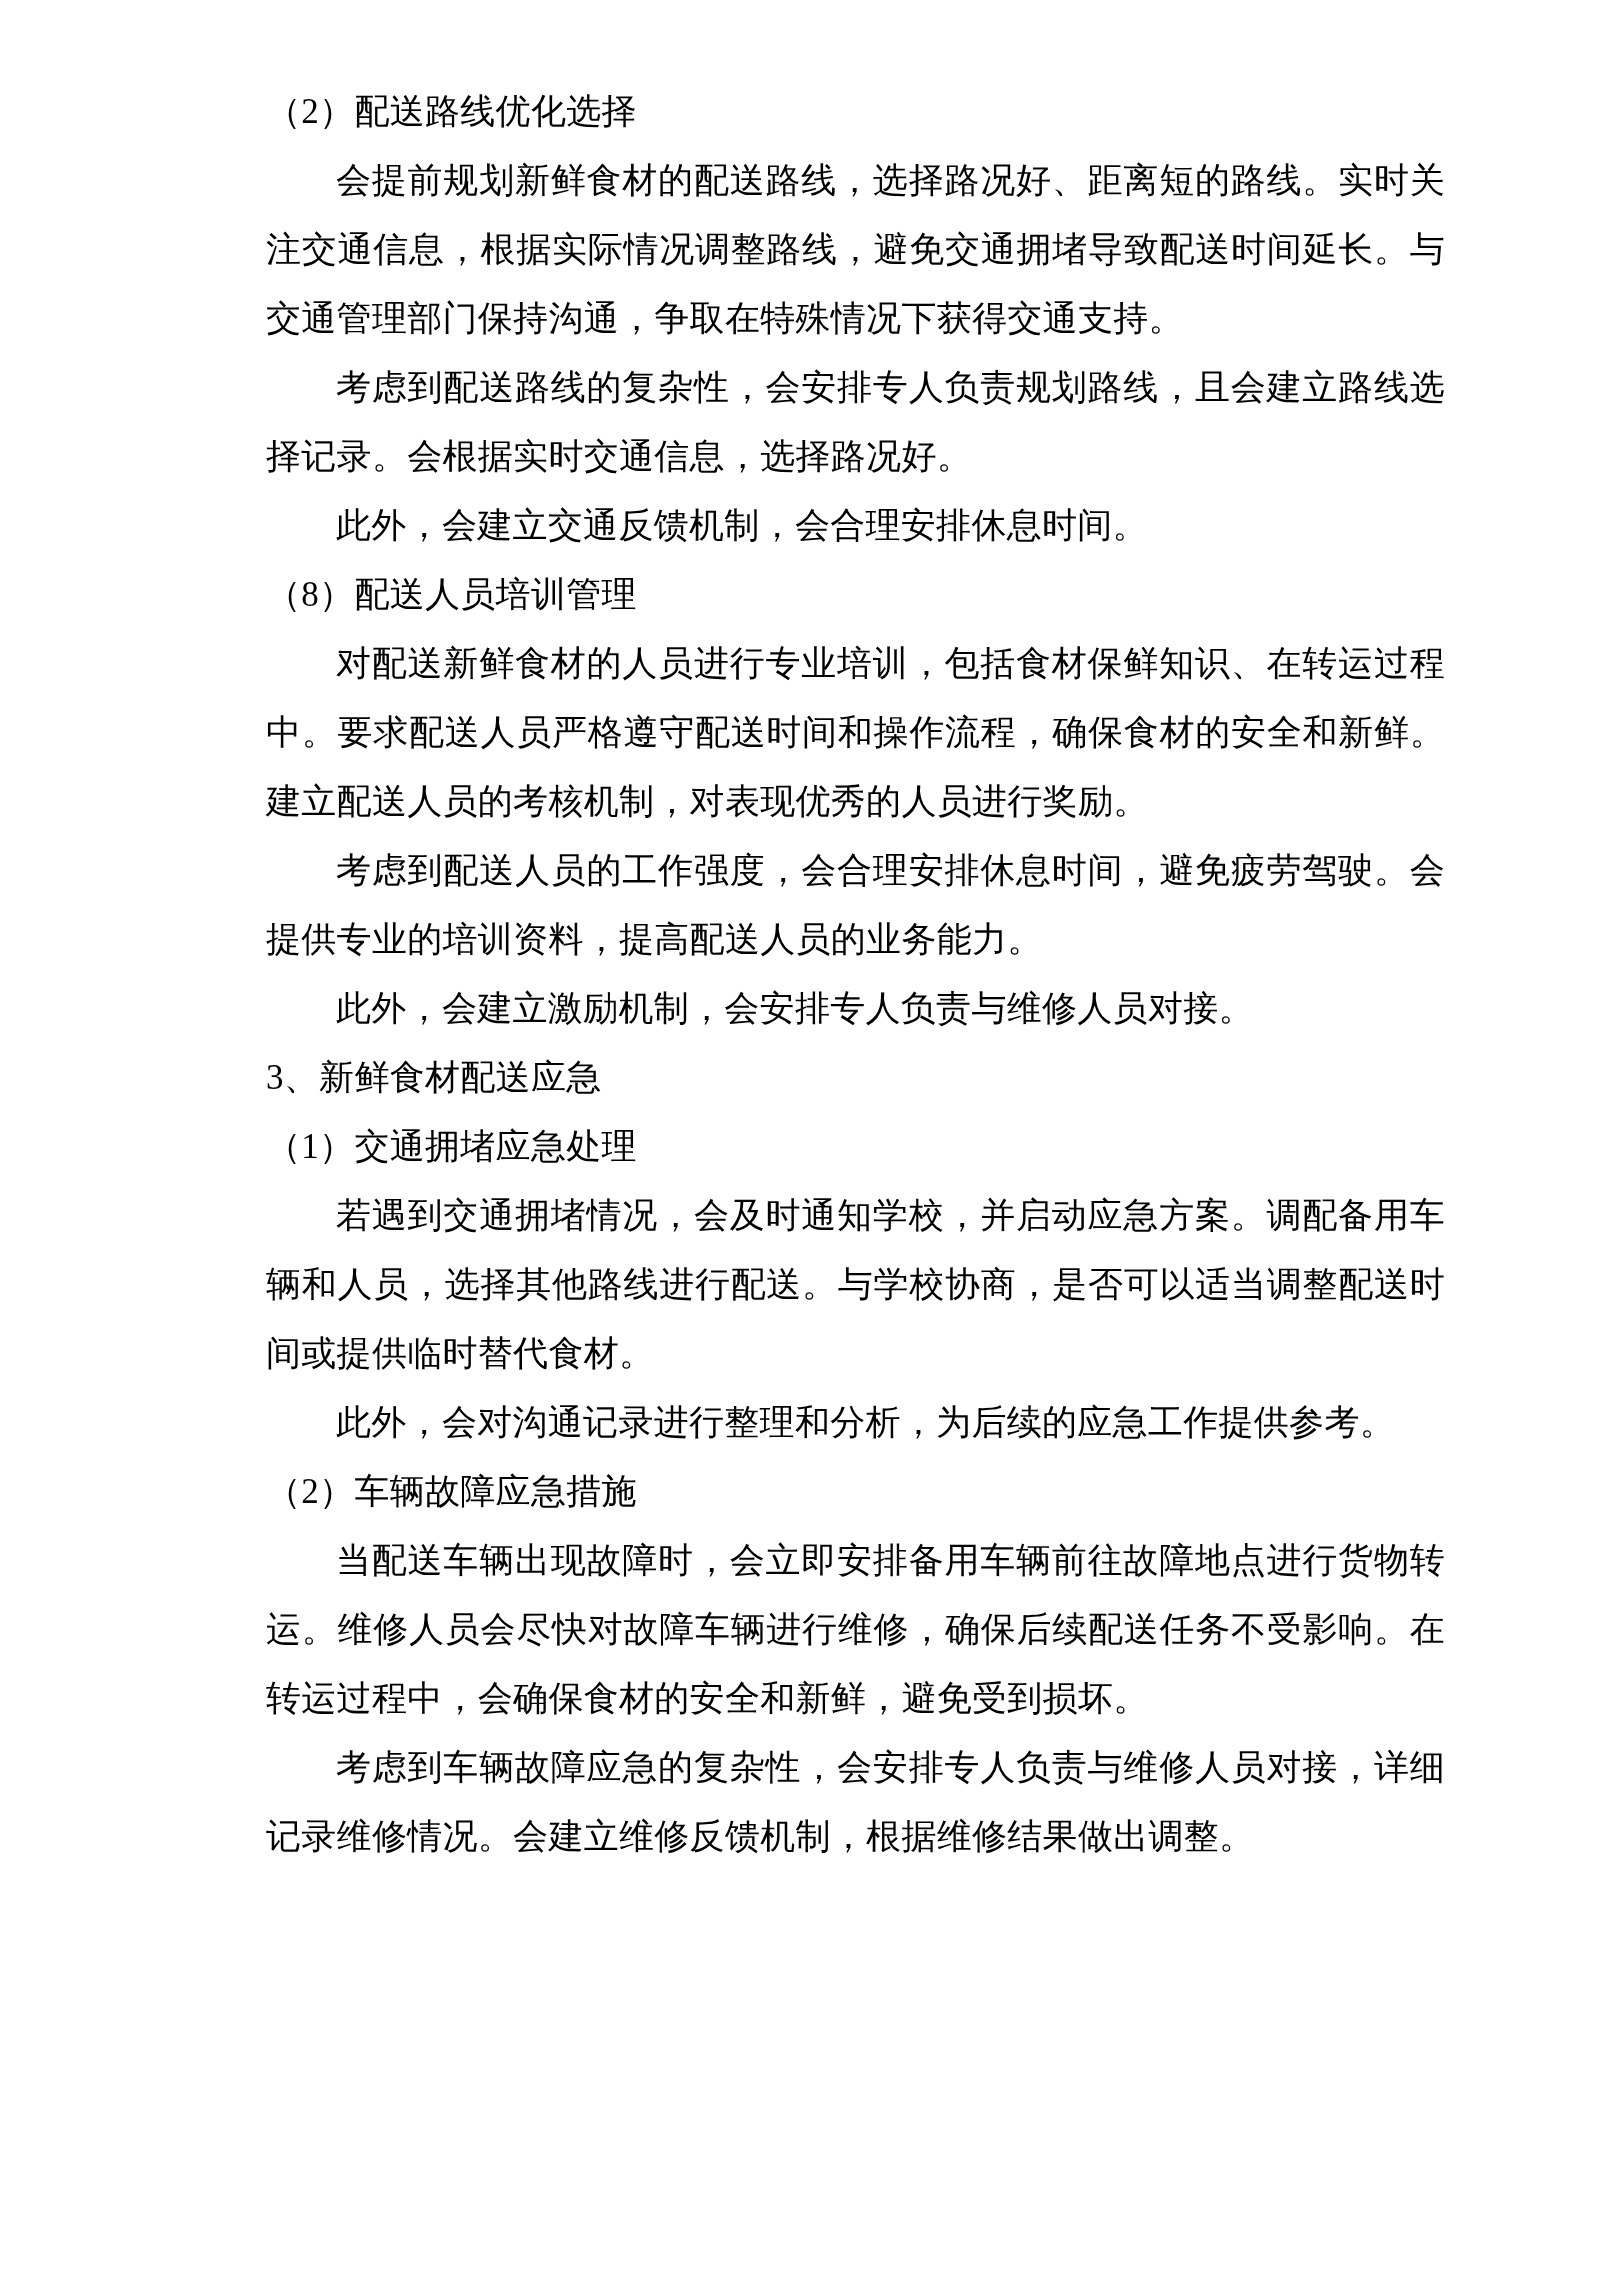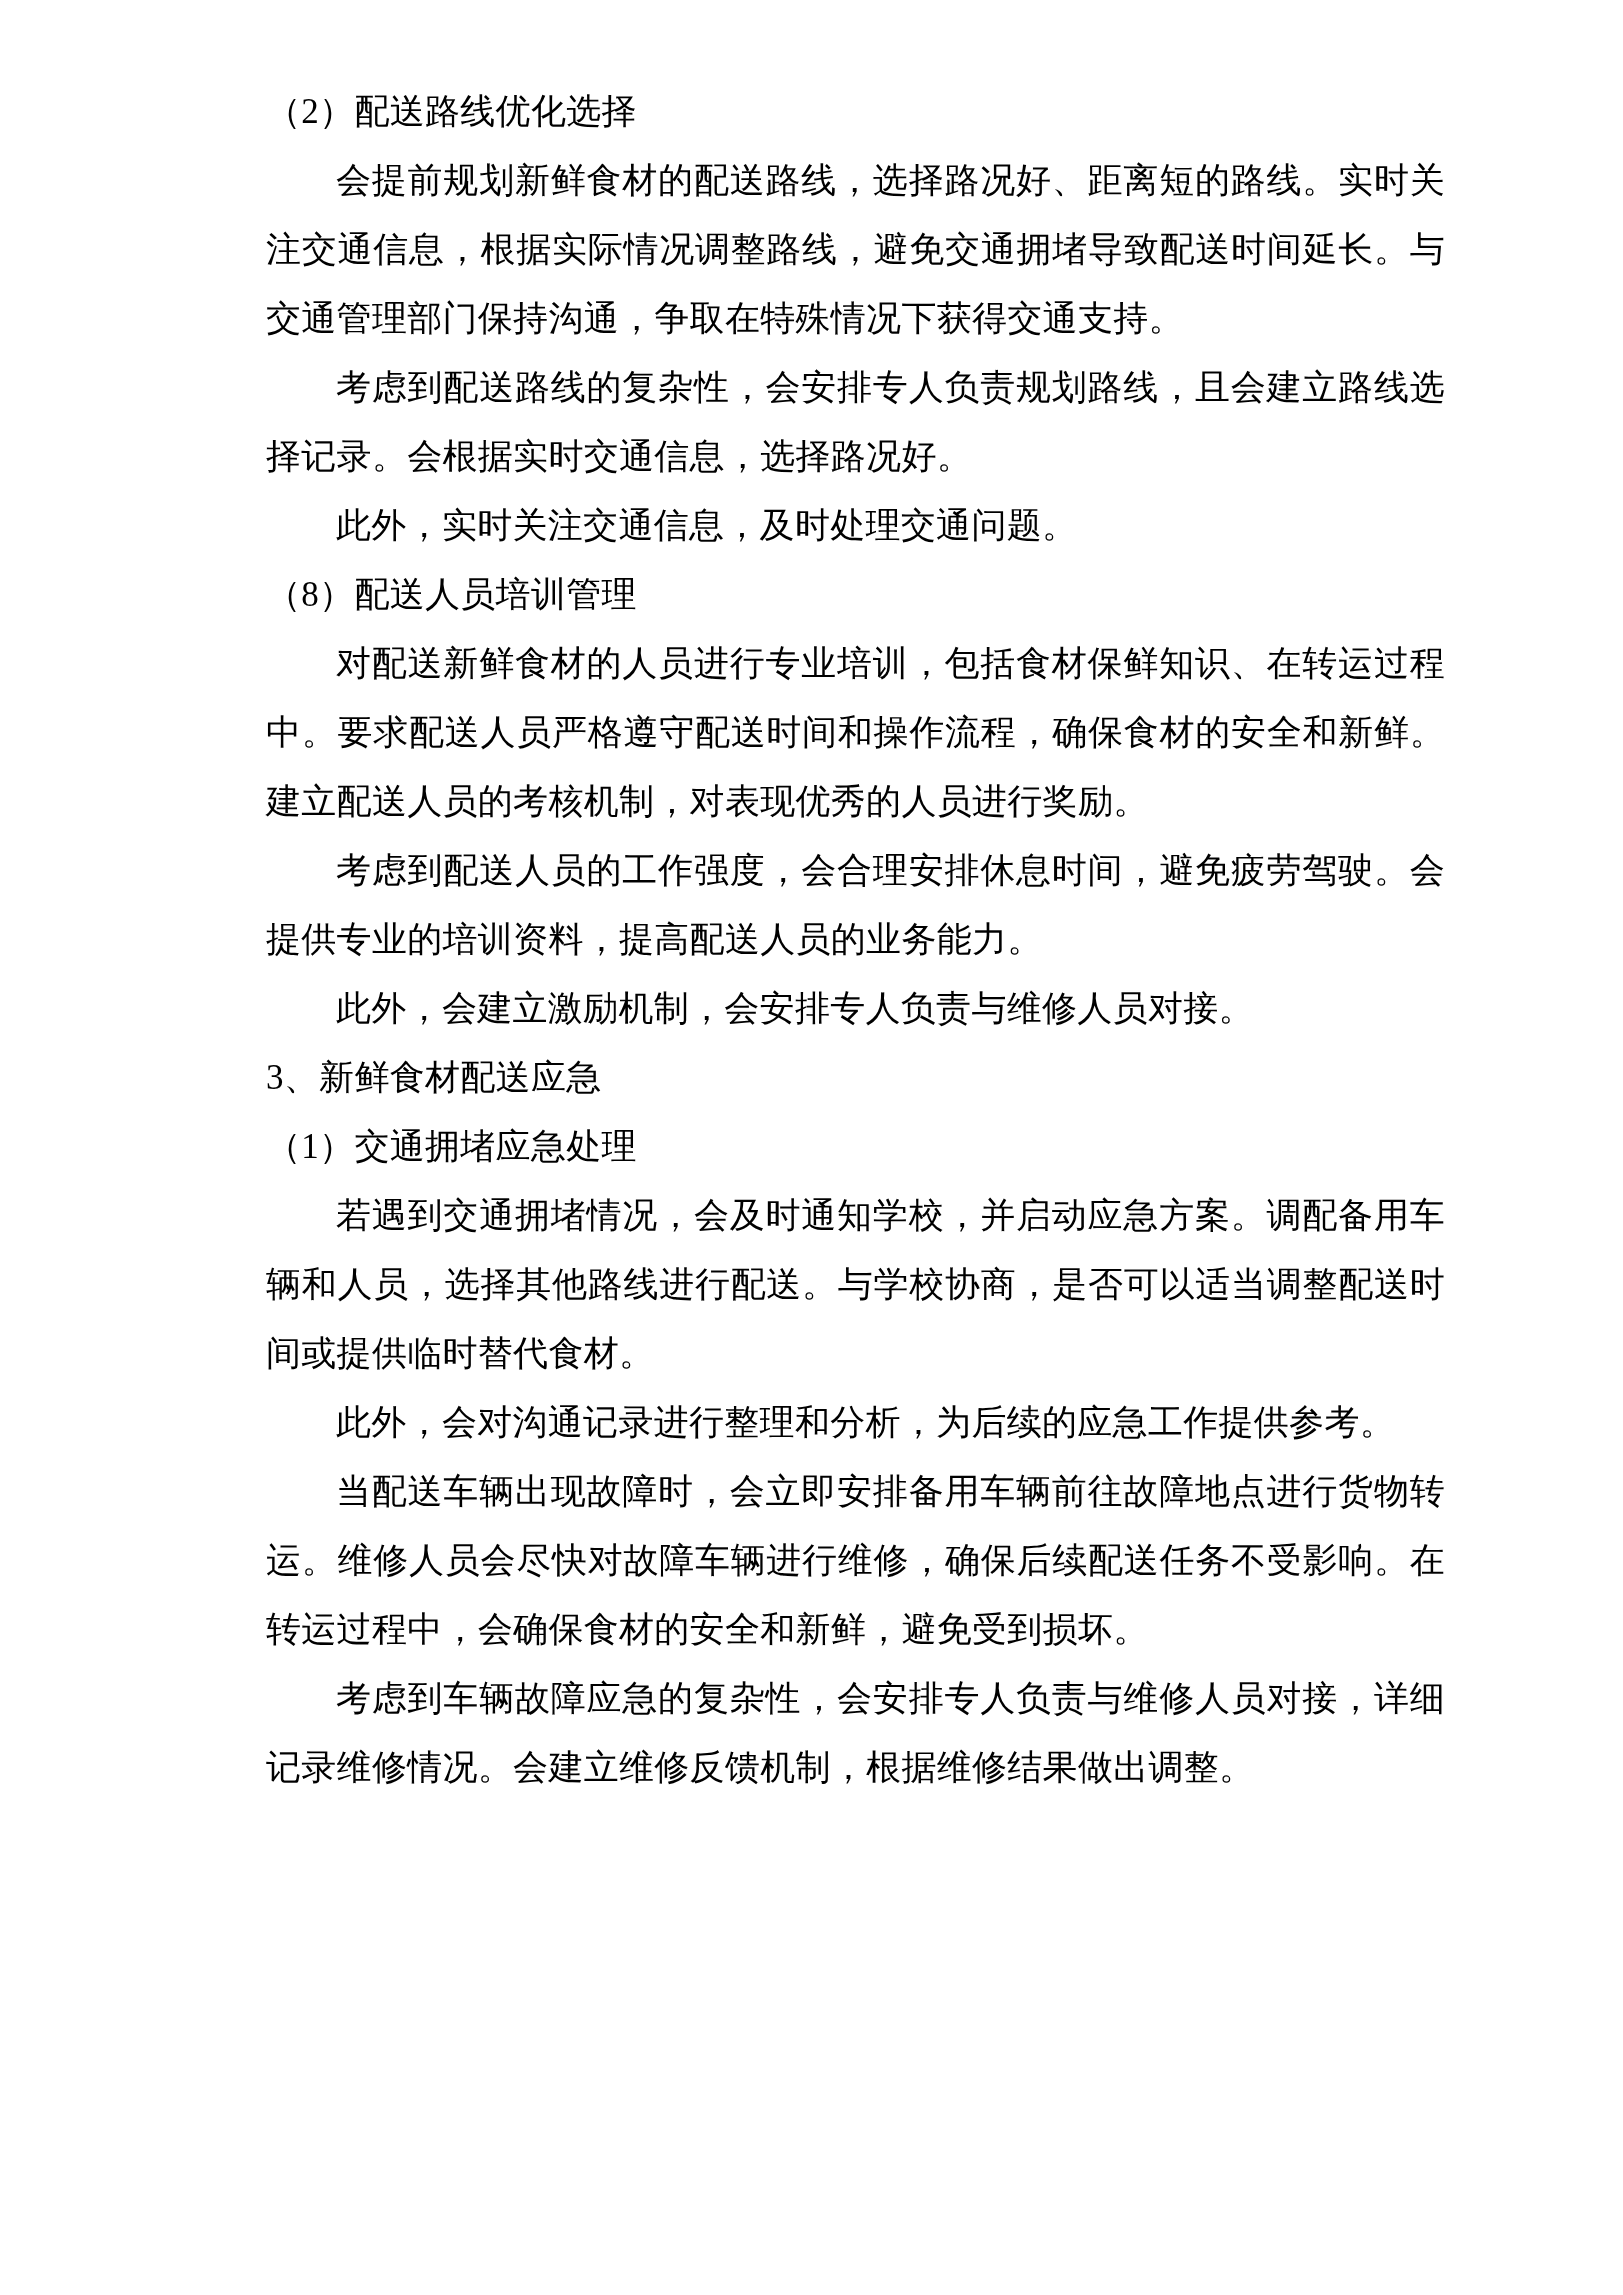--- a/index.html
+++ b/index.html
@@ -38,25 +38,26 @@
     text-indent: 0;
   }
 </style>
 </head>
 <body>
 
 <div class="page">
   <p class="heading">（2）配送路线优化选择</p>
   <p class="body">会提前规划新鲜食材的配送路线，选择路况好、距离短的路线。实时关注交通信息，根据实际情况调整路线，避免交通拥堵导致配送时间延长。与交通管理部门保持沟通，争取在特殊情况下获得交通支持。</p>
   <p class="body">考虑到配送路线的复杂性，会安排专人负责规划路线，且会建立路线选择记录。会根据实时交通信息，选择路况好。</p>
-  <p class="body">此外，实时关注交通信息，及时处理交通问题。</p>
+  <p class="body">此外，会建立交通反馈机制，会合理安排休息时间。</p>
   <p class="heading">（8）配送人员培训管理</p>
   <p class="body">对配送新鲜食材的人员进行专业培训，包括食材保鲜知识、在转运过程中。要求配送人员严格遵守配送时间和操作流程，确保食材的安全和新鲜。建立配送人员的考核机制，对表现优秀的人员进行奖励。</p>
   <p class="body">考虑到配送人员的工作强度，会合理安排休息时间，避免疲劳驾驶。会提供专业的培训资料，提高配送人员的业务能力。</p>
   <p class="body">此外，会建立激励机制，会安排专人负责与维修人员对接。</p>
   <p class="heading">3、新鲜食材配送应急</p>
   <p class="heading">（1）交通拥堵应急处理</p>
   <p class="body">若遇到交通拥堵情况，会及时通知学校，并启动应急方案。调配备用车辆和人员，选择其他路线进行配送。与学校协商，是否可以适当调整配送时间或提供临时替代食材。</p>
   <p class="body">此外，会对沟通记录进行整理和分析，为后续的应急工作提供参考。</p>
+  <p class="heading">（2）车辆故障应急措施</p>
   <p class="body">当配送车辆出现故障时，会立即安排备用车辆前往故障地点进行货物转运。维修人员会尽快对故障车辆进行维修，确保后续配送任务不受影响。在转运过程中，会确保食材的安全和新鲜，避免受到损坏。</p>
   <p class="body">考虑到车辆故障应急的复杂性，会安排专人负责与维修人员对接，详细记录维修情况。会建立维修反馈机制，根据维修结果做出调整。</p>
 </div>
 
 
 </body></html>

